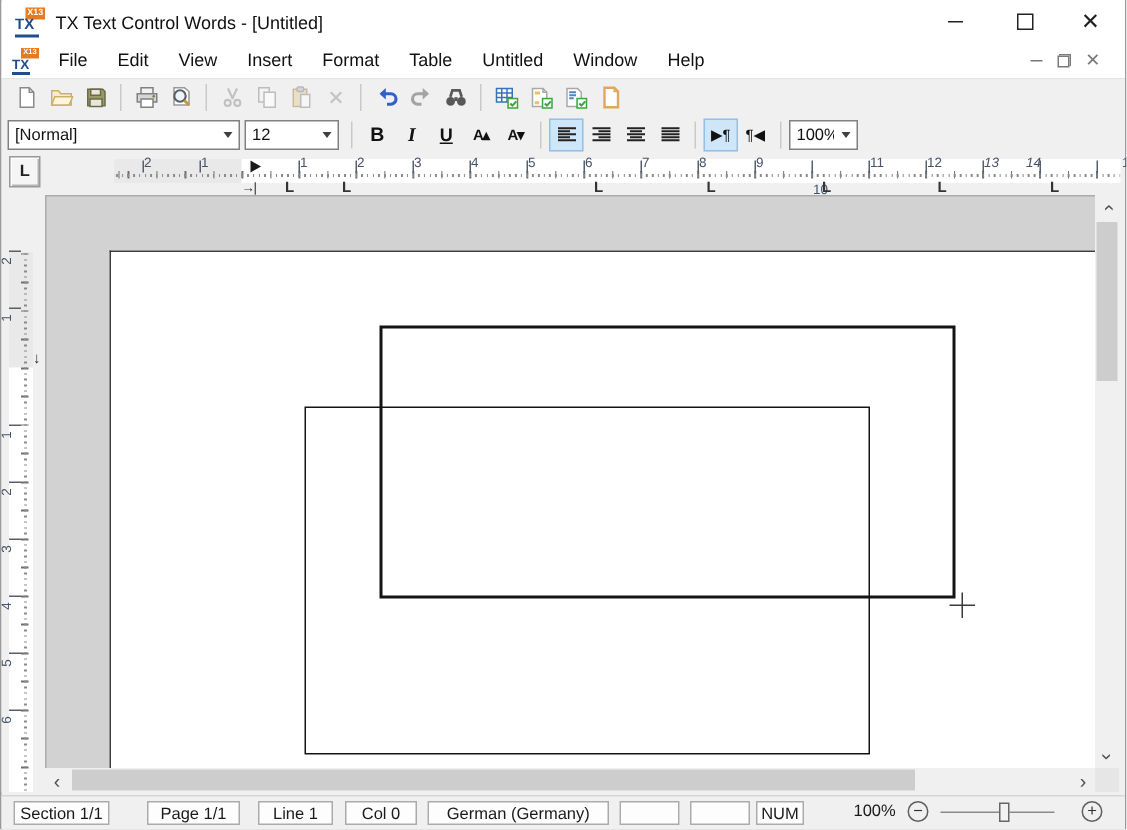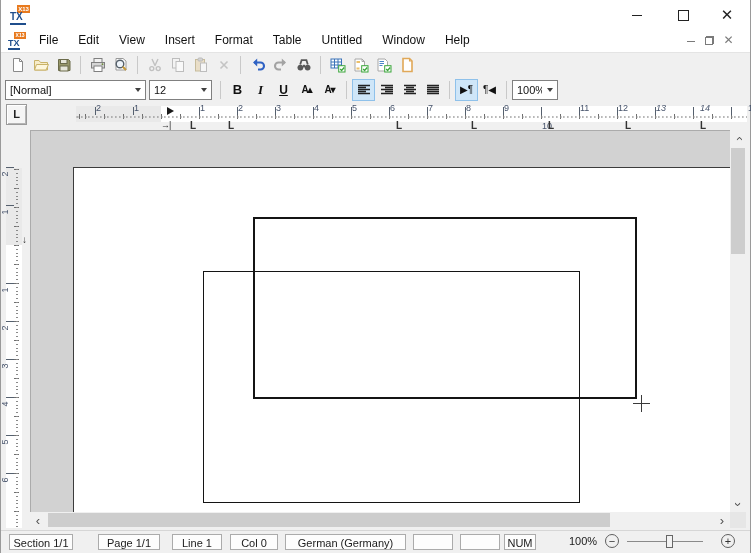--- a/index.html
+++ b/index.html
@@ -98,20 +98,21 @@
 </head>
 <body>
 
 <div id="win">
 
   <div id="titlebar">
     <div id="app-icon">
       <div class="badge">X13</div>
       <div class="tx">TX</div>
     </div>
+    <div id="title-text">TX Text Control Words - [Untitled]</div>
     <div class="cap-btn" id="btn-min"><span class="bar"></span></div>
     <div class="cap-btn" id="btn-max"><span class="sq"></span></div>
     <div class="cap-btn" id="btn-close">✕</div>
   </div>
 
   <div id="menubar">
     <div id="doc-icon">
       <div class="badge">X13</div>
       <div class="tx">TX</div>
     </div>
@@ -242,21 +243,21 @@
       </div>
       <div class="tb-btn">
         <svg width="16" height="16" viewBox="0 0 16 16">
           <path d="M4 1.5h6.5L13 4v10.5H4z" fill="#fff" stroke="#e0a858" stroke-width="1.6"></path>
           <path d="M10.5 1.5V4H13" fill="none" stroke="#e0a858" stroke-width="1.1"></path>
         </svg>
       </div>
     </div>
 
   <div id="toolbar2">
-    <div class="combo" style="width:141px">
+    <div class="combo" style="width:155px">
       <span class="combo-val">[Normal]</span>
       <span class="combo-arrow">
           <i></i>
         </span>
     </div>
     <div class="combo" style="width:63px">
       <span class="combo-val">12</span>
       <span class="combo-arrow">
           <i></i>
         </span>
@@ -352,21 +353,21 @@
       <div class="h-num" style="left: 504px;">9</div>
       <div class="h-tick" style="left: 540px;"></div>
       <div class="h-num" style="left: 542px; margin-top: 18px;">10</div>
       <div class="h-tick" style="left: 578px;"></div>
       <div class="h-num" style="left: 580px;">11</div>
       <div class="h-tick" style="left: 616px;"></div>
       <div class="h-num" style="left: 618px;">12</div>
       <div class="h-tick" style="left: 654px;"></div>
       <div class="h-num" style="left: 656px; font-style: italic;">13</div>
       <div class="h-tick" style="left: 692px;"></div>
-      <div class="h-num" style="left: 700px; font-style: italic;">14</div>
+      <div class="h-num" style="left: 684px; font-style: italic;">14</div>
       <div class="h-tick" style="left: 730px;"></div>
       <div class="h-num" style="left: 748px;">15</div>
       <div class="tabstop" style="left: 189px;">L</div>
       <div class="tabstop" style="left: 227px;">L</div>
       <div class="tabstop" style="left: 395px;">L</div>
       <div class="tabstop" style="left: 470px;">L</div>
       <div class="tabstop" style="left: 547px;">L</div>
       <div class="tabstop" style="left: 624px;">L</div>
       <div class="tabstop" style="left: 699px;">L</div>
     </div>

